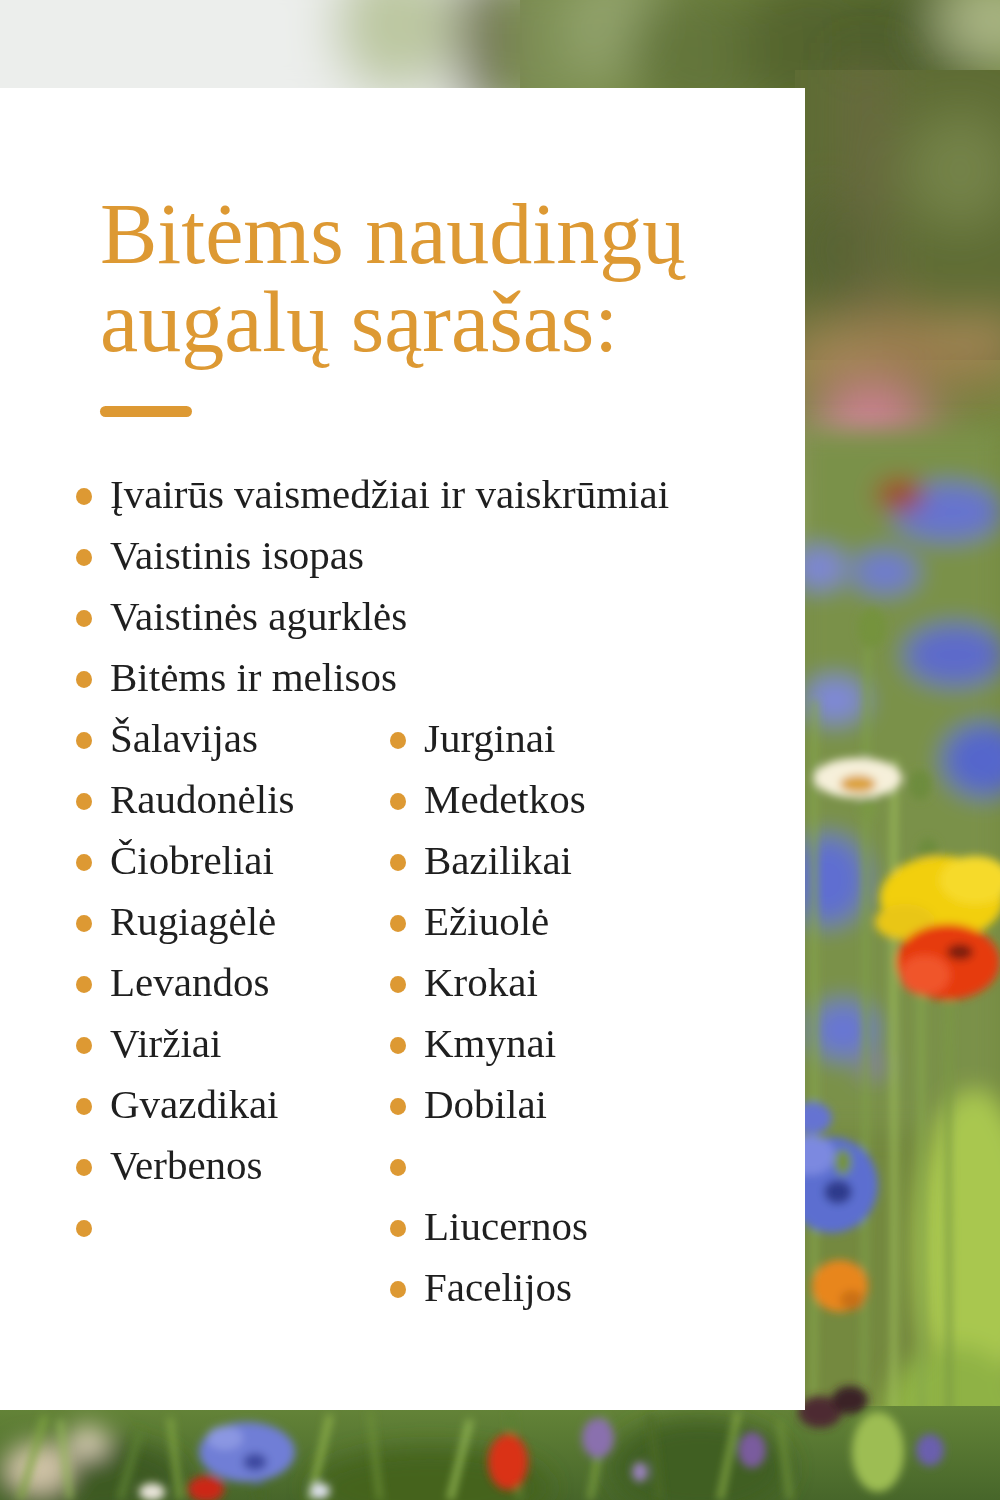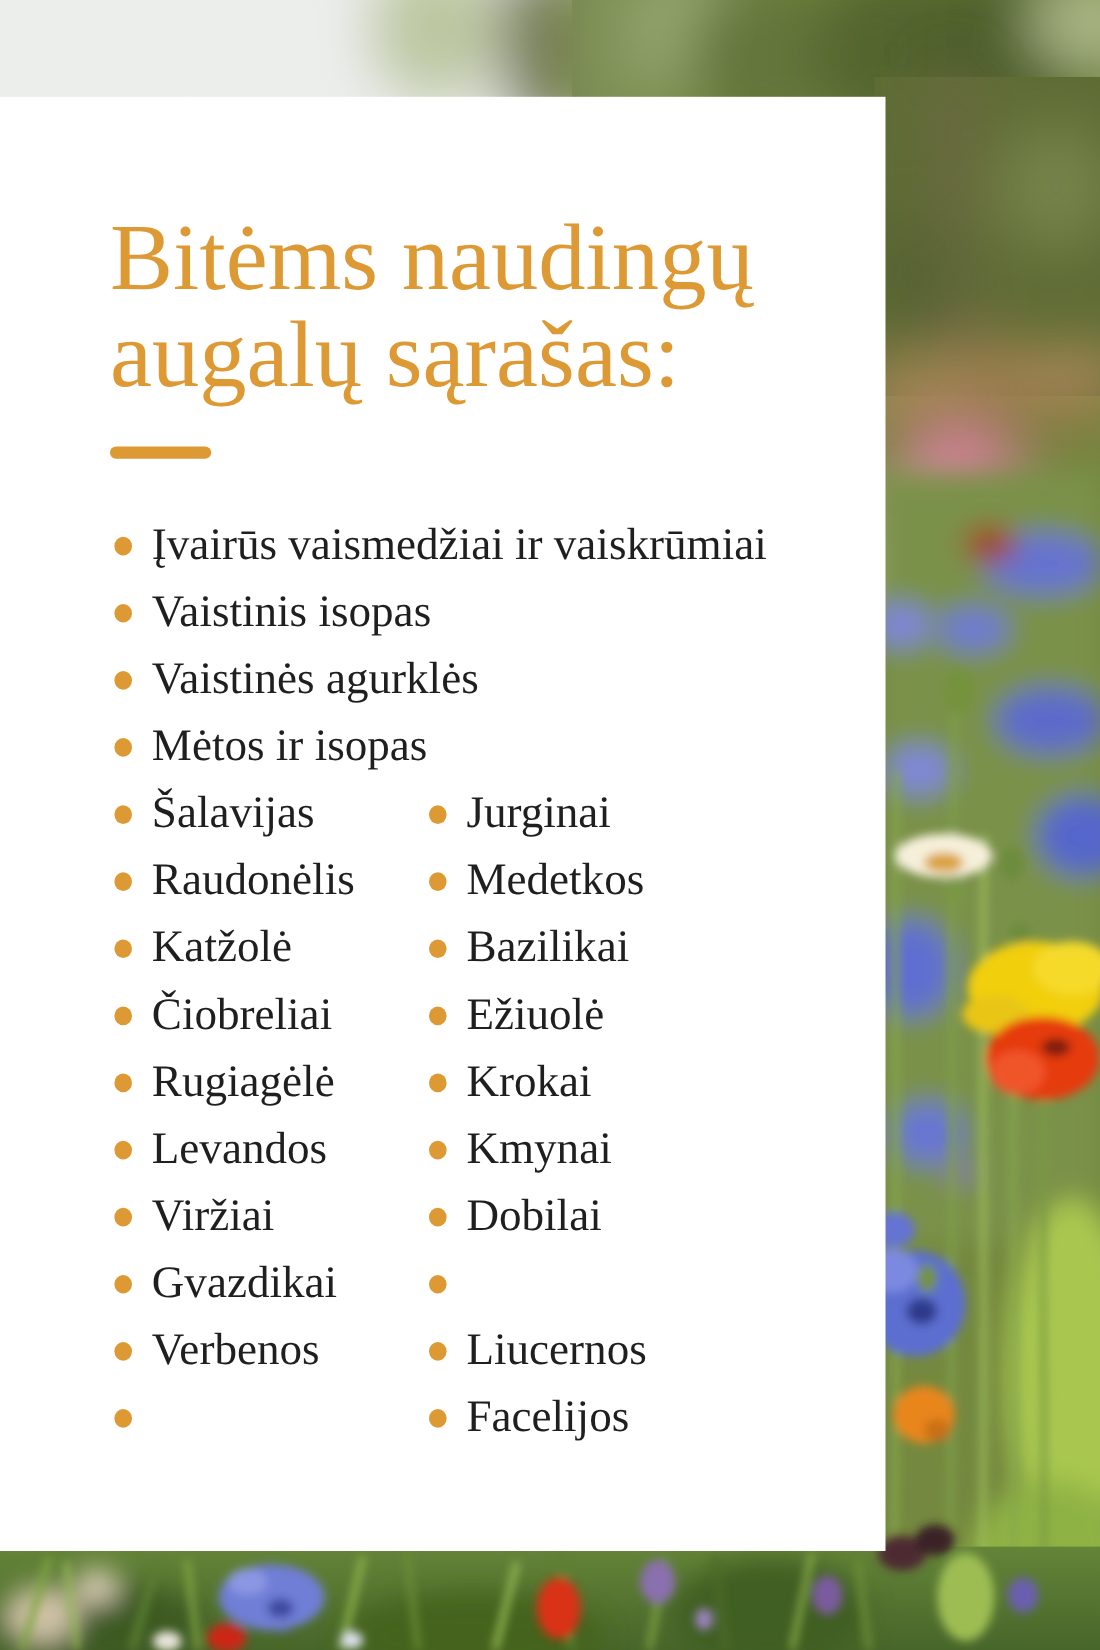--- a/index.html
+++ b/index.html
@@ -24,21 +24,21 @@
   }
   .title .tl{display:block;}
   .divider{
     position:absolute;left:100px;top:318px;width:92px;height:11px;
     border-radius:6px;background:var(--accent);
   }
   .list-full{position:absolute;left:0;top:378px;width:805px;}
   .list-cols{position:absolute;left:0;top:622px;width:805px;display:flex;}
   .col-left{width:390px;}
   .col-right{flex:1;}
-  .row{height:61px;display:flex;align-items:center;padding-left:104px;}
+  .row{height:61px;display:flex;align-items:center;padding-left:76px;}
   .col-right .row{padding-left:0;}
   .dot{
     flex:none;width:16px;height:17px;border-radius:50%;
     background:var(--accent);margin-right:18px;
   }
   .txt{
     font-size:41px;color:var(--text);line-height:1;white-space:nowrap;
     padding-bottom:4px;
   }
 </style>
@@ -204,40 +204,36 @@
       <div class="row">
           <span class="dot"></span>
           <span class="txt">Vaistinis isopas</span>
         </div>
       <div class="row">
           <span class="dot"></span>
           <span class="txt">Vaistinės agurklės</span>
         </div>
       <div class="row">
           <span class="dot"></span>
-          <span class="txt">Mėtos ir isopas</span>
+          <span class="txt">Bitėms ir melisos</span>
         </div>
     </div>
 
     <div class="list-cols">
       <div class="col-left">
         <div class="row">
             <span class="dot"></span>
             <span class="txt">Šalavijas</span>
           </div>
         <div class="row">
             <span class="dot"></span>
             <span class="txt">Raudonėlis</span>
           </div>
         <div class="row">
             <span class="dot"></span>
-            <span class="txt">Katžolė</span>
-          </div>
-        <div class="row">
-            <span class="dot"></span>
             <span class="txt">Čiobreliai</span>
           </div>
         <div class="row">
             <span class="dot"></span>
             <span class="txt">Rugiagėlė</span>
           </div>
         <div class="row">
             <span class="dot"></span>
             <span class="txt">Levandos</span>
           </div>

